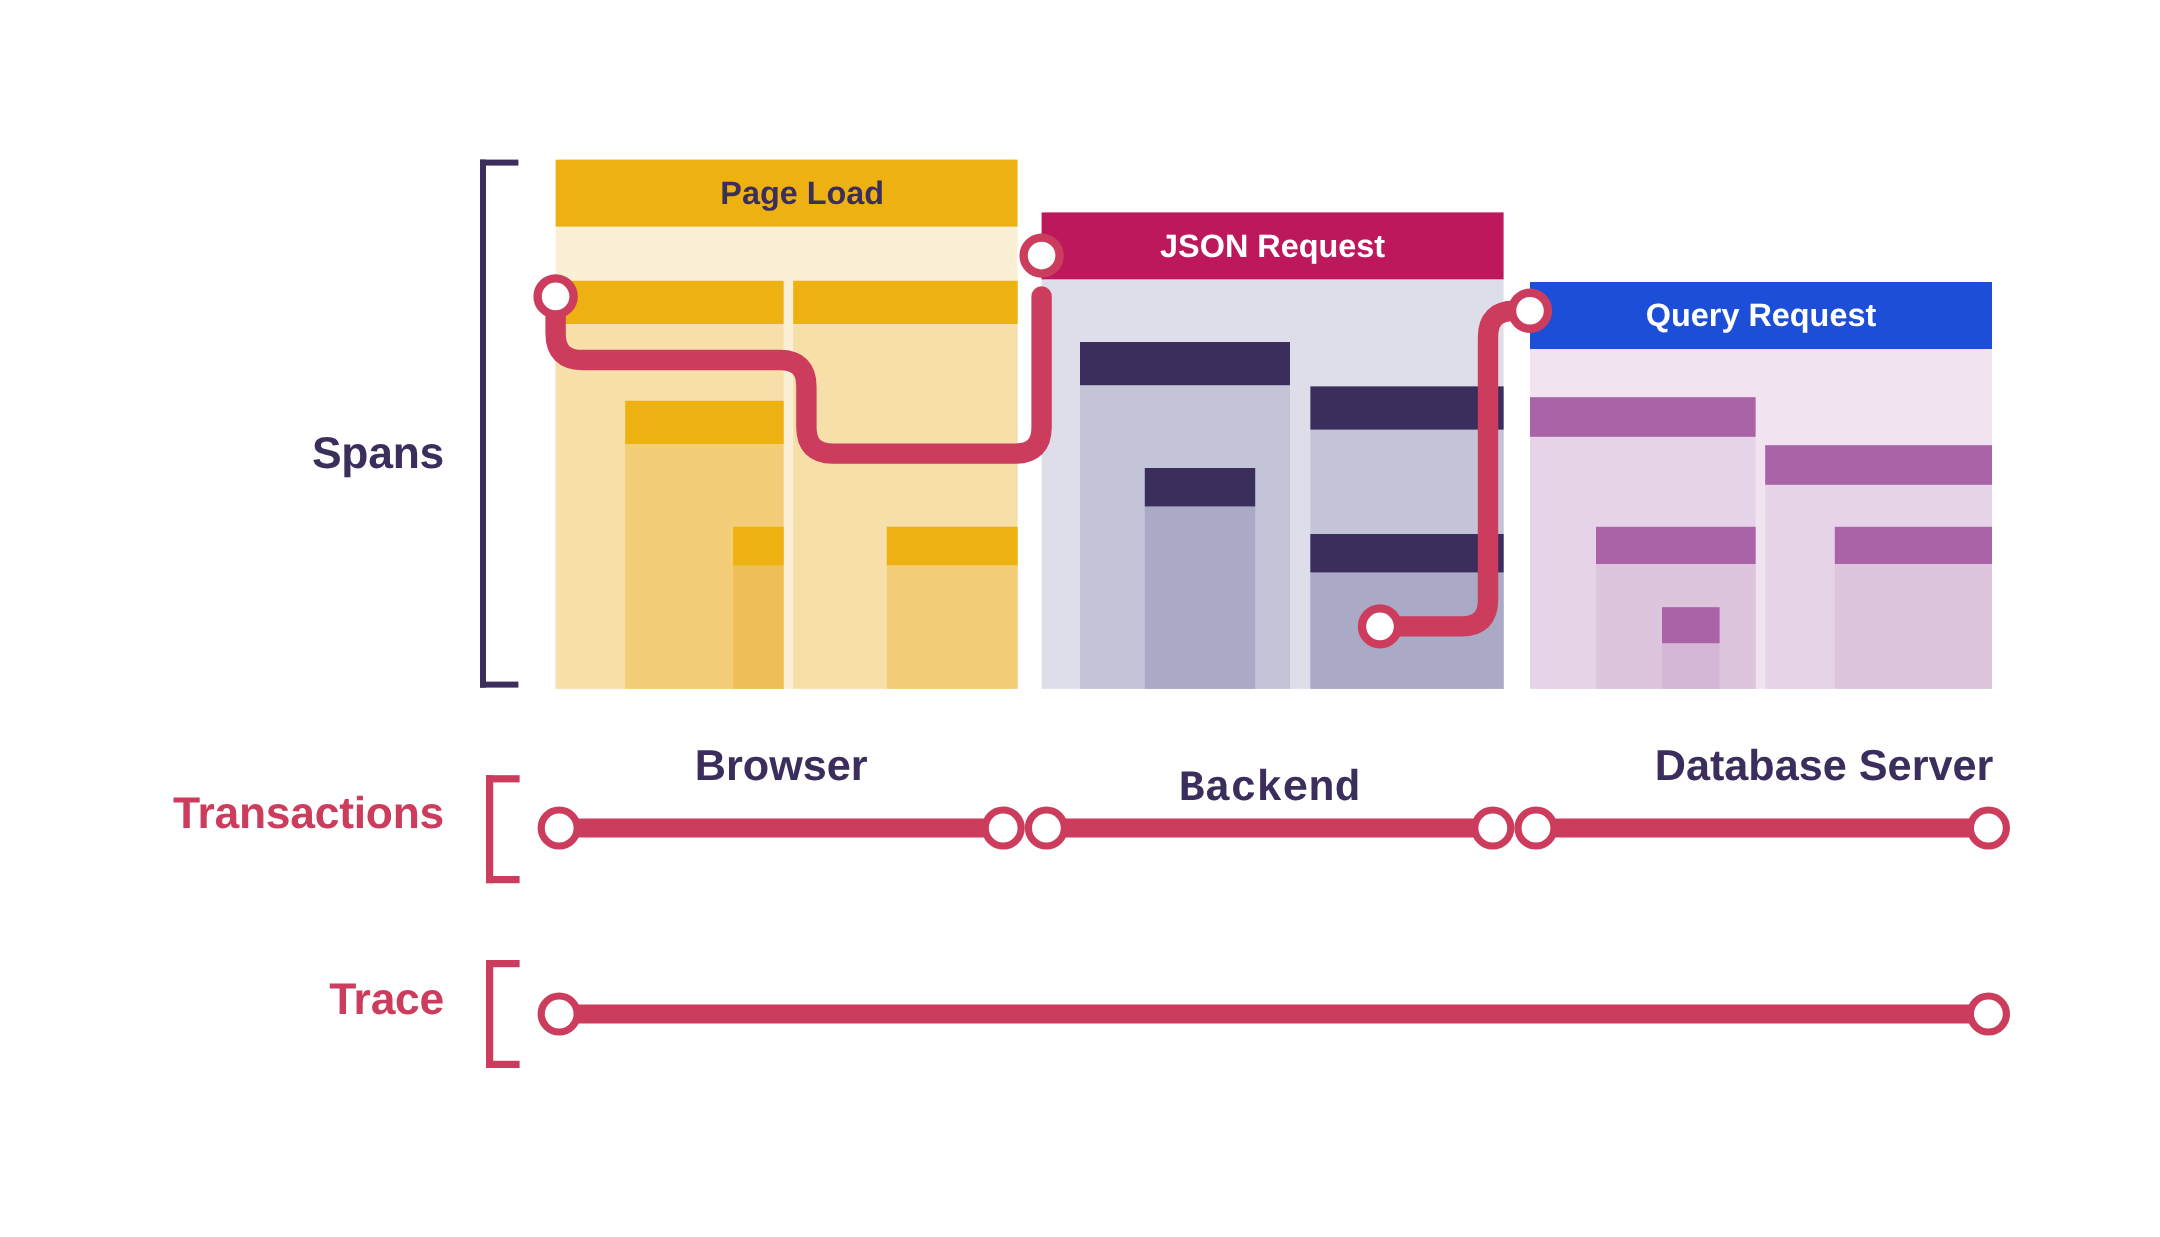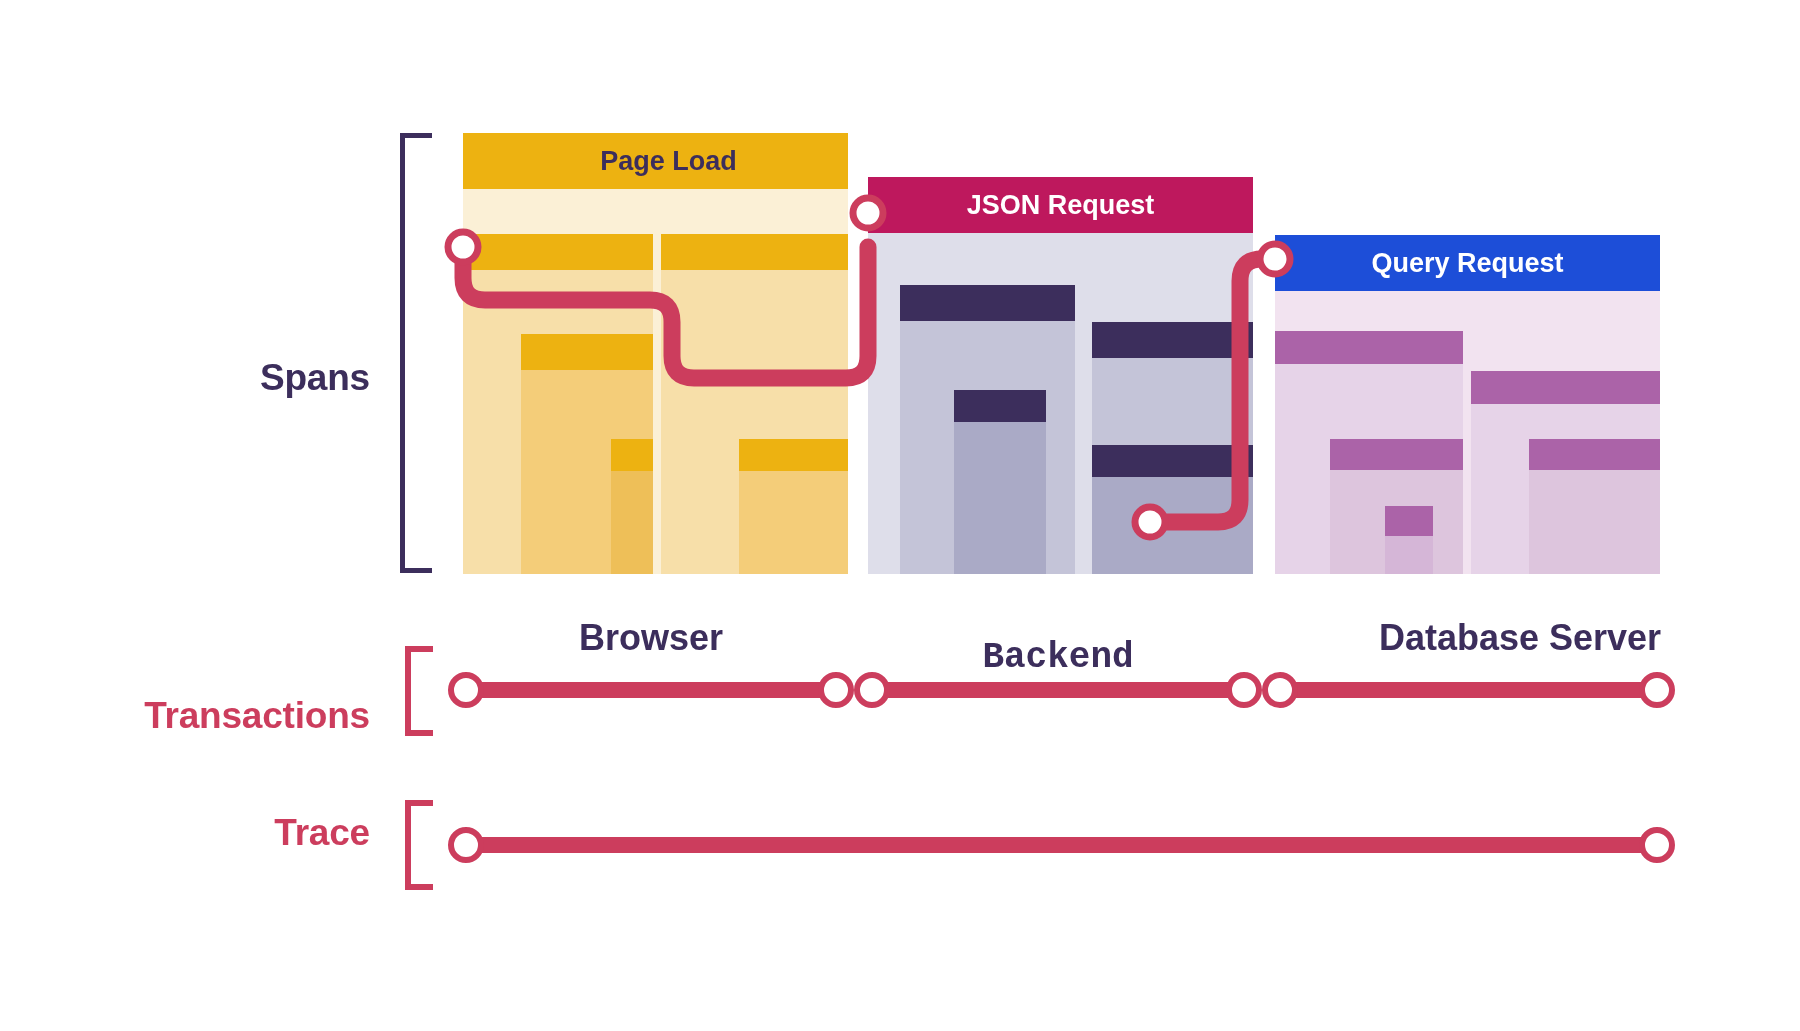--- a/index.html
+++ b/index.html
@@ -32,21 +32,20 @@
     right: 1430px;
     top: 357px;
     font-size: 37px;
     color: #3c2e5c;
   }
   #label-transactions {
     right: 1430px;
     top: 657px;
     font-size: 37px;
     color: #cc3d5d;
-    margin-top: 38px;
   }
   #label-trace {
     right: 1430px;
     top: 812px;
     font-size: 37px;
     color: #cc3d5d;
   }
 
   
   .bracket {

